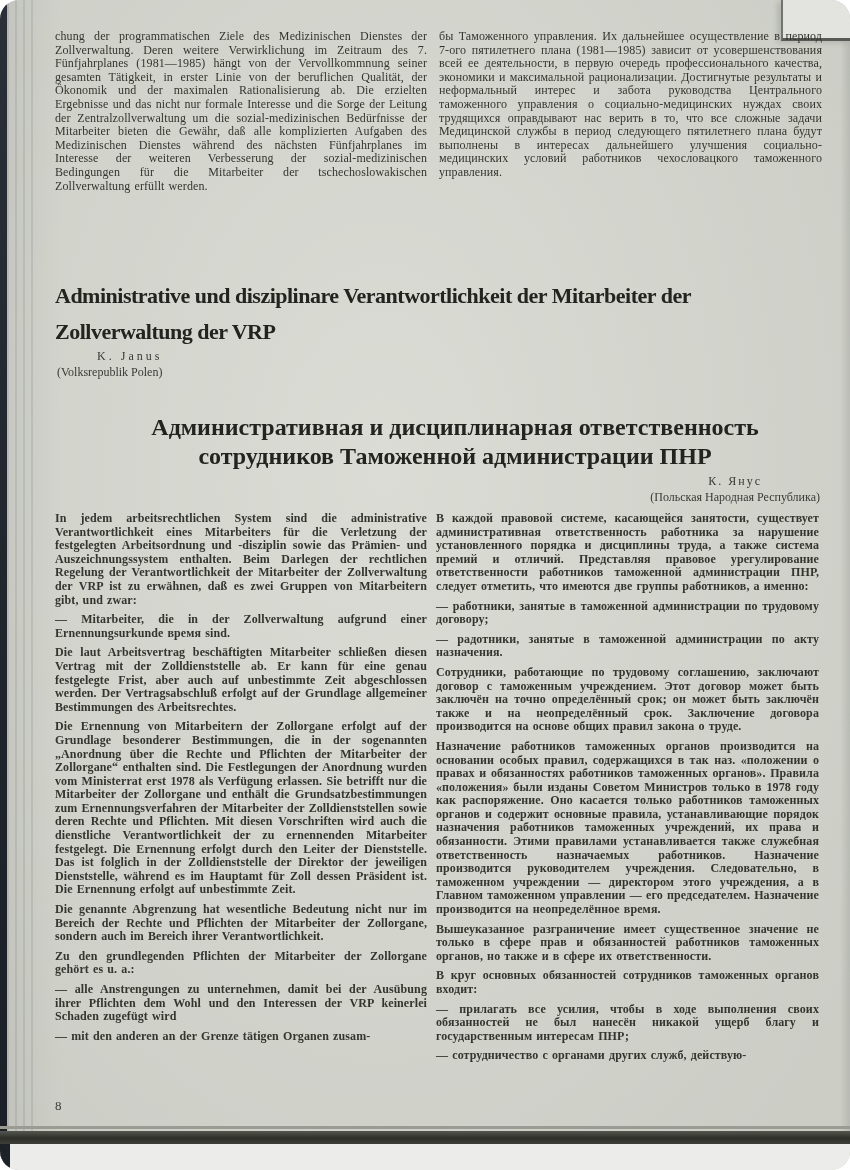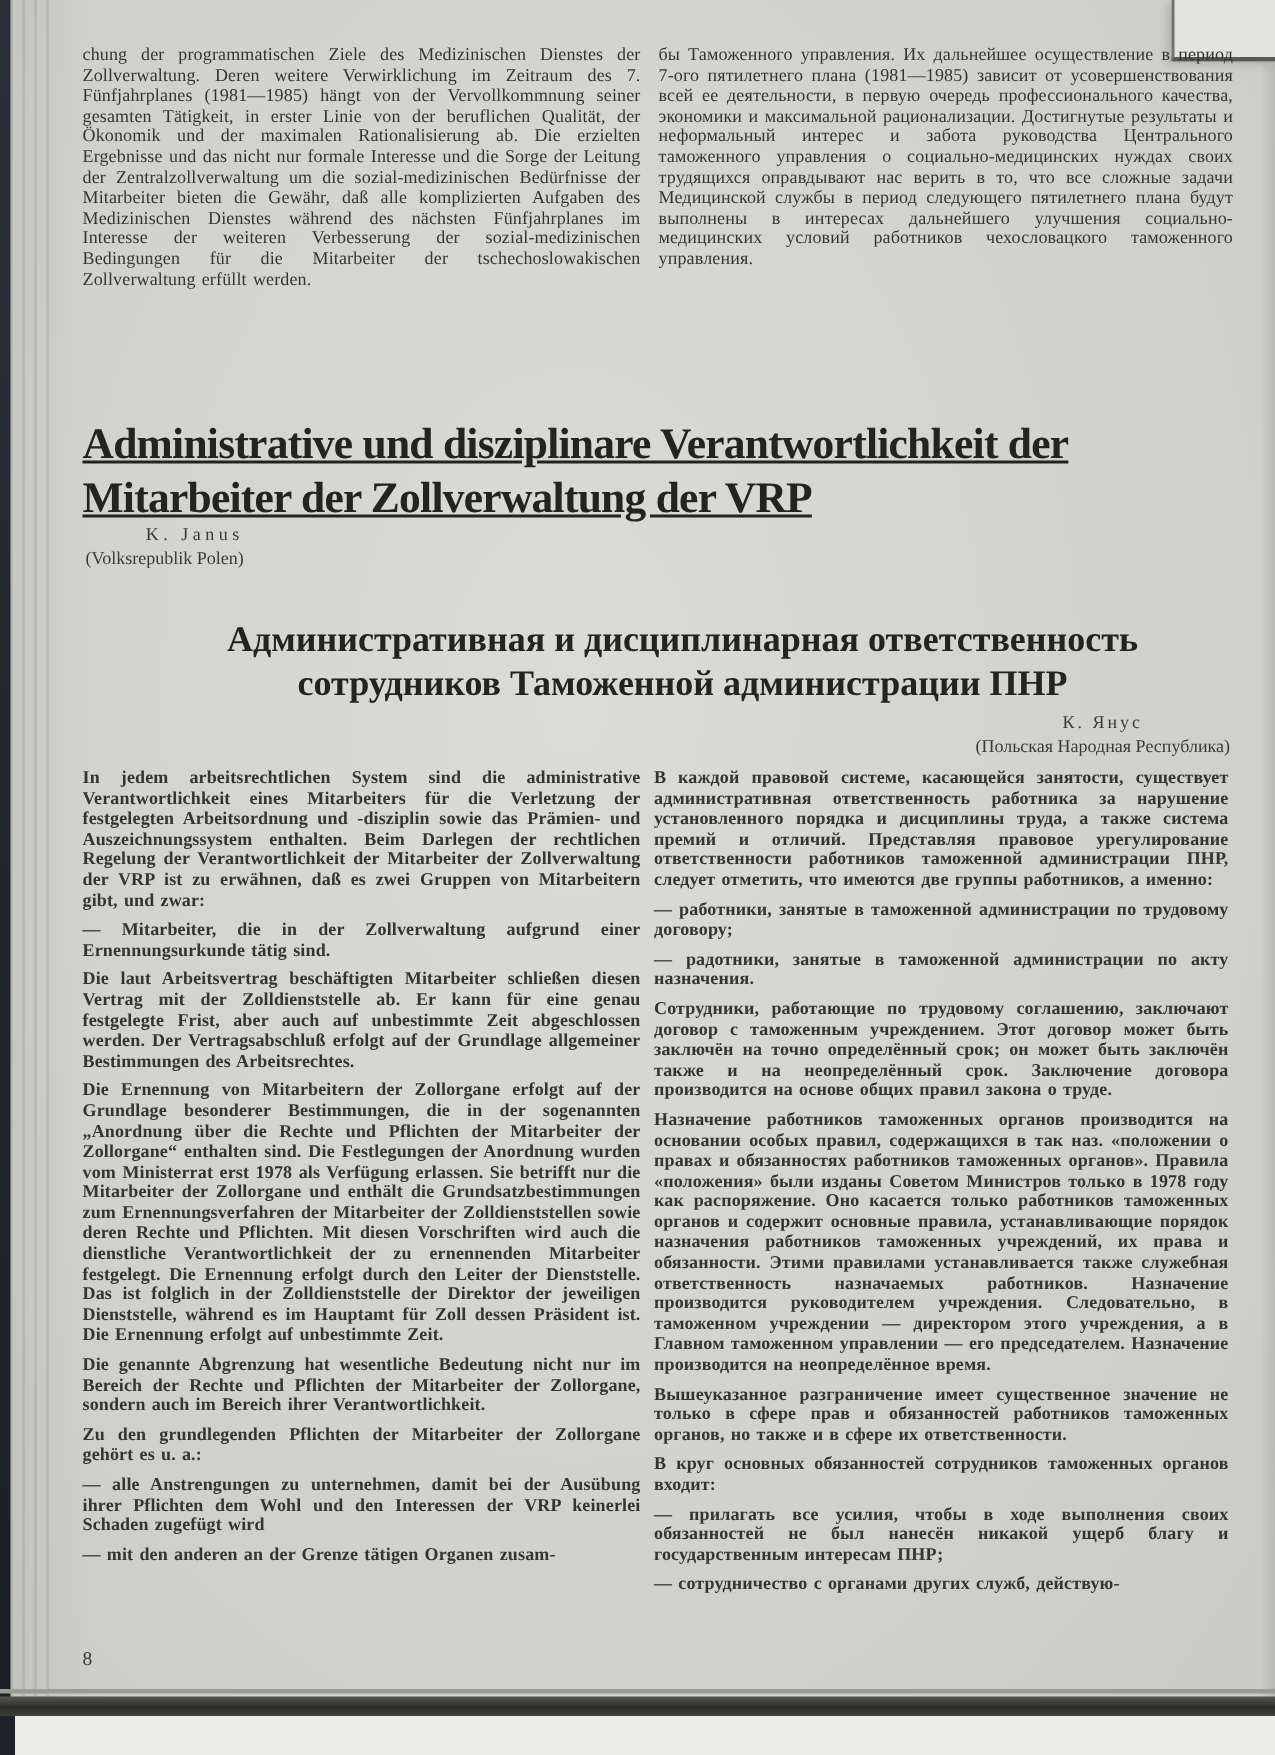--- a/index.html
+++ b/index.html
@@ -3,20 +3,21 @@
 <meta charset="utf-8">
 <style>
   html,body{margin:0;padding:0;}
   .stage{
     position:relative;
     width:850px;height:1170px;
     overflow:hidden;
     background:#d6d8d0;
     font-family:"Liberation Serif","DejaVu Serif",serif;
     color:#35352f;
+    border-radius:19px;
   }
   .paper-shade{
     position:absolute;inset:0;
     background:
       radial-gradient(ellipse at 45% 40%, rgba(255,255,255,0.10), rgba(0,0,0,0.05) 90%),
       linear-gradient(to right, rgba(0,0,0,0.06), rgba(0,0,0,0) 60px);
     pointer-events:none;
   }
   
   .edge-left{
@@ -64,24 +65,23 @@
   .col-ru{width:383px;}
   .para{
     margin:0 0 6px 0;
     font-size:12px;line-height:13.6px;
     text-align:justify;
     letter-spacing:0.1px;
     word-spacing:1px;
   }
   .title-de{
     position:absolute;left:55px;top:278px;width:700px;
-    font-size:29px;line-height:36px;font-weight:bold;
+    font-size:22px;line-height:36px;font-weight:bold;
     letter-spacing:-0.5px;color:#23231f;
     margin:0;
-    text-decoration:underline;
   }
   .byline-de{
     position:absolute;left:57px;top:348px;
     font-size:12px;line-height:16px;color:#3a3a35;
   }
   .byline-de .author{letter-spacing:3px;text-align:right;}
   .title-ru{
     position:absolute;left:90px;top:413px;width:730px;
     text-align:center;
     font-size:24px;line-height:29px;font-weight:bold;
@@ -128,21 +128,21 @@
   <h2 class="title-ru">Административная и дисциплинарная ответственность сотрудников Таможенной администрации ПНР</h2>
 
   <div class="byline-ru">
     <div class="author">К. Янус</div>
     <div>(Польская Народная Республика)</div>
   </div>
 
   <div class="body-section">
     <div class="col-de">
         <p class="para">In jedem arbeitsrechtlichen System sind die administrative Verantwortlichkeit eines Mitarbeiters für die Verletzung der festgelegten Arbeitsordnung und -disziplin sowie das Prämien- und Auszeichnungssystem enthalten. Beim Darlegen der rechtlichen Regelung der Verantwortlichkeit der Mitarbeiter der Zollverwaltung der VRP ist zu erwähnen, daß es zwei Gruppen von Mitarbeitern gibt, und zwar:</p>
-        <p class="para">— Mitarbeiter, die in der Zollverwaltung aufgrund einer Ernennungsurkunde tätig sind.</p>
+        <p class="para">— Mitarbeiter, die in der Zollverwaltung aufgrund einer Ernennungsurkunde время sind.</p>
         <p class="para">Die laut Arbeitsvertrag beschäftigten Mitarbeiter schließen diesen Vertrag mit der Zolldienststelle ab. Er kann für eine genau festgelegte Frist, aber auch auf unbestimmte Zeit abgeschlossen werden. Der Vertragsabschluß erfolgt auf der Grundlage allgemeiner Bestimmungen des Arbeitsrechtes.</p>
         <p class="para">Die Ernennung von Mitarbeitern der Zollorgane erfolgt auf der Grundlage besonderer Bestimmungen, die in der sogenannten „Anordnung über die Rechte und Pflichten der Mitarbeiter der Zollorgane“ enthalten sind. Die Festlegungen der Anordnung wurden vom Ministerrat erst 1978 als Verfügung erlassen. Sie betrifft nur die Mitarbeiter der Zollorgane und enthält die Grundsatzbestimmungen zum Ernennungsverfahren der Mitarbeiter der Zolldienststellen sowie deren Rechte und Pflichten. Mit diesen Vorschriften wird auch die dienstliche Verantwortlichkeit der zu ernennenden Mitarbeiter festgelegt. Die Ernennung erfolgt durch den Leiter der Dienststelle. Das ist folglich in der Zolldienststelle der Direktor der jeweiligen Dienststelle, während es im Hauptamt für Zoll dessen Präsident ist. Die Ernennung erfolgt auf unbestimmte Zeit.</p>
         <p class="para">Die genannte Abgrenzung hat wesentliche Bedeutung nicht nur im Bereich der Rechte und Pflichten der Mitarbeiter der Zollorgane, sondern auch im Bereich ihrer Verantwortlichkeit.</p>
         <p class="para">Zu den grundlegenden Pflichten der Mitarbeiter der Zollorgane gehört es u. a.:</p>
         <p class="para">— alle Anstrengungen zu unternehmen, damit bei der Ausübung ihrer Pflichten dem Wohl und den Interessen der VRP keinerlei Schaden zugefügt wird</p>
         <p class="para">— mit den anderen an der Grenze tätigen Organen zusam-</p>
       </div>
     <div class="col-ru">
         <p class="para">В каждой правовой системе, касающейся занятости, существует административная ответственность работника за нарушение установленного порядка и дисциплины труда, а также система премий и отличий. Представляя правовое урегулирование ответственности работников таможенной администрации ПНР, следует отметить, что имеются две группы работников, а именно:</p>
         <p class="para">— работники, занятые в таможенной администрации по трудовому договору;</p>

